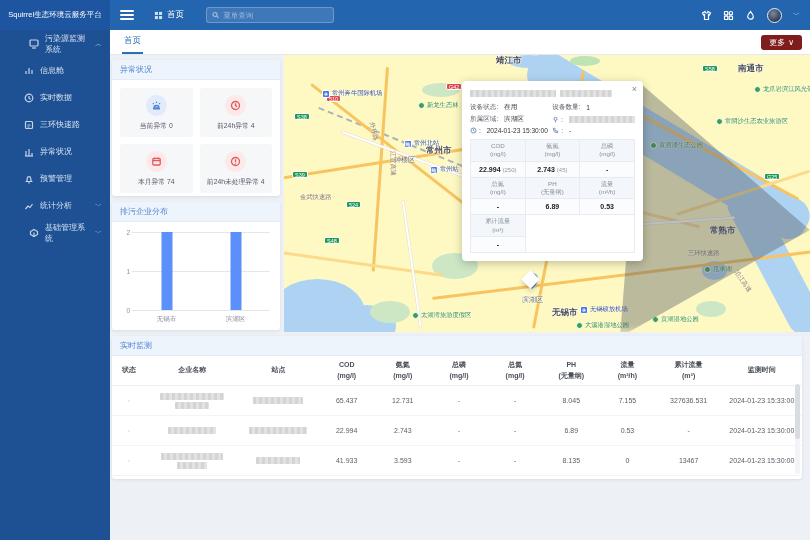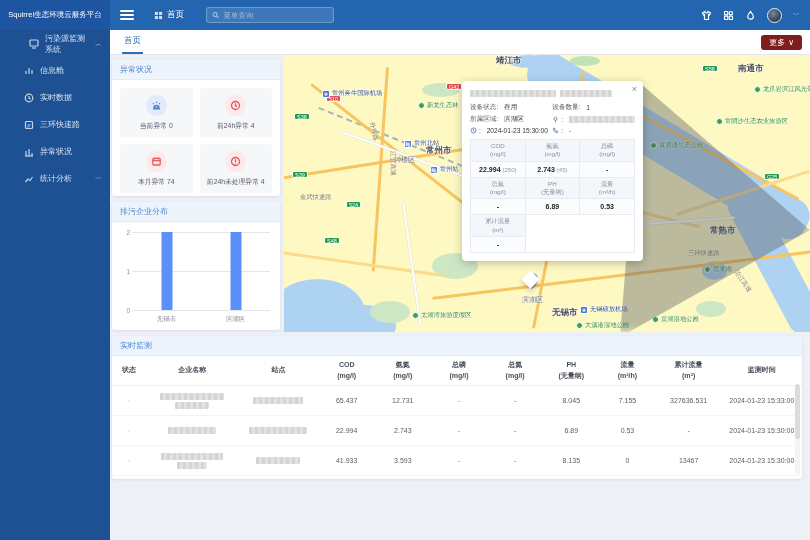--- a/index.html
+++ b/index.html
@@ -153,24 +153,43 @@
           <svg viewBox="0 0 10 10">
             <path d="M2 9V4M5 9V2M8 9V6"></path>
             <path d="M1 9h8"></path>
           </svg>
         </span>
       <span>异常状况</span>
     </div>
     <div class="menu-item sub">
       <span class="mi">
           <svg viewBox="0 0 10 10">
+            <path d="M2.5 7.5c.8-.8.8-2.5.8-3.2a1.7 1.7 0 013.4 0c0 .7 0 2.4.8 3.2z"></path>
+            <path d="M4.3 8.8h1.4"></path>
+          </svg>
+        </span>
+      <span>预警管理</span>
+    </div>
+    <div class="menu-item sub">
+      <span class="mi">
+          <svg viewBox="0 0 10 10">
             <path d="M1.5 8l2.5-3 2 1.5L8.5 3"></path>
           </svg>
         </span>
       <span>统计分析</span>
+      <span class="chev">﹀</span>
+    </div>
+    <div class="menu-item">
+      <span class="mi">
+          <svg viewBox="0 0 10 10">
+            <path d="M5 1.5L8.5 3.5v3L5 8.5 1.5 6.5v-3z"></path>
+            <path d="M5 4.5v4"></path>
+          </svg>
+        </span>
+      <span>基础管理系统</span>
       <span class="chev">﹀</span>
     </div>
   </div>
 
   <div class="header">
     <div class="burger">
         <span></span>
         <span></span>
         <span></span>
       </div>

